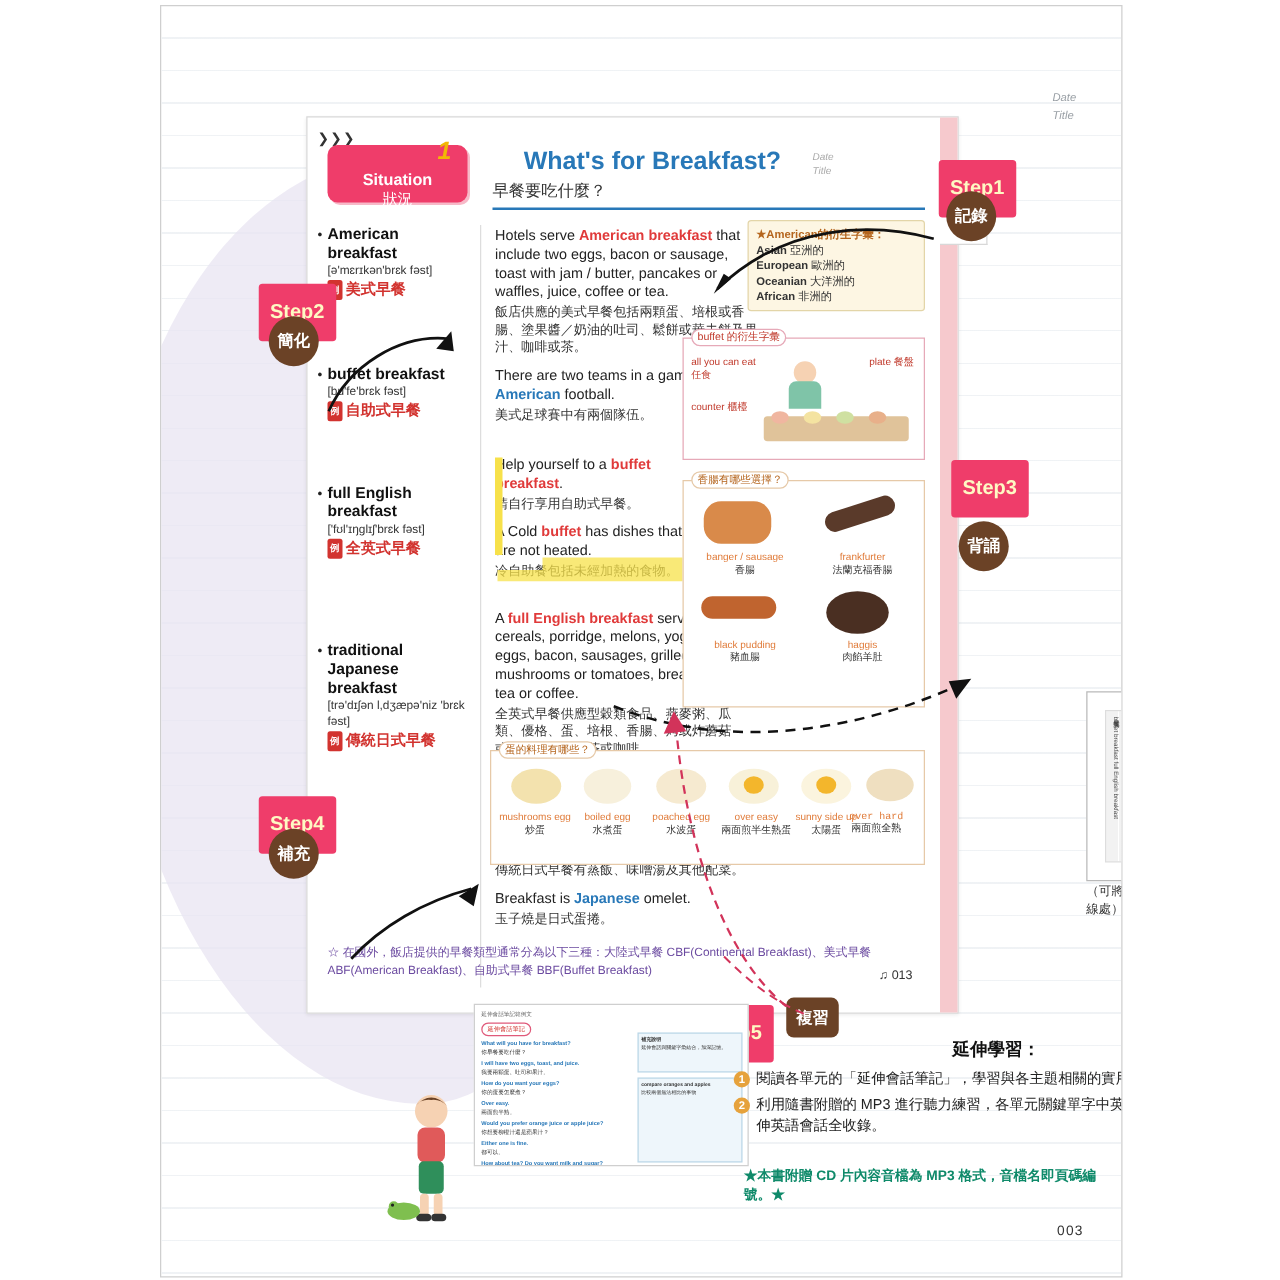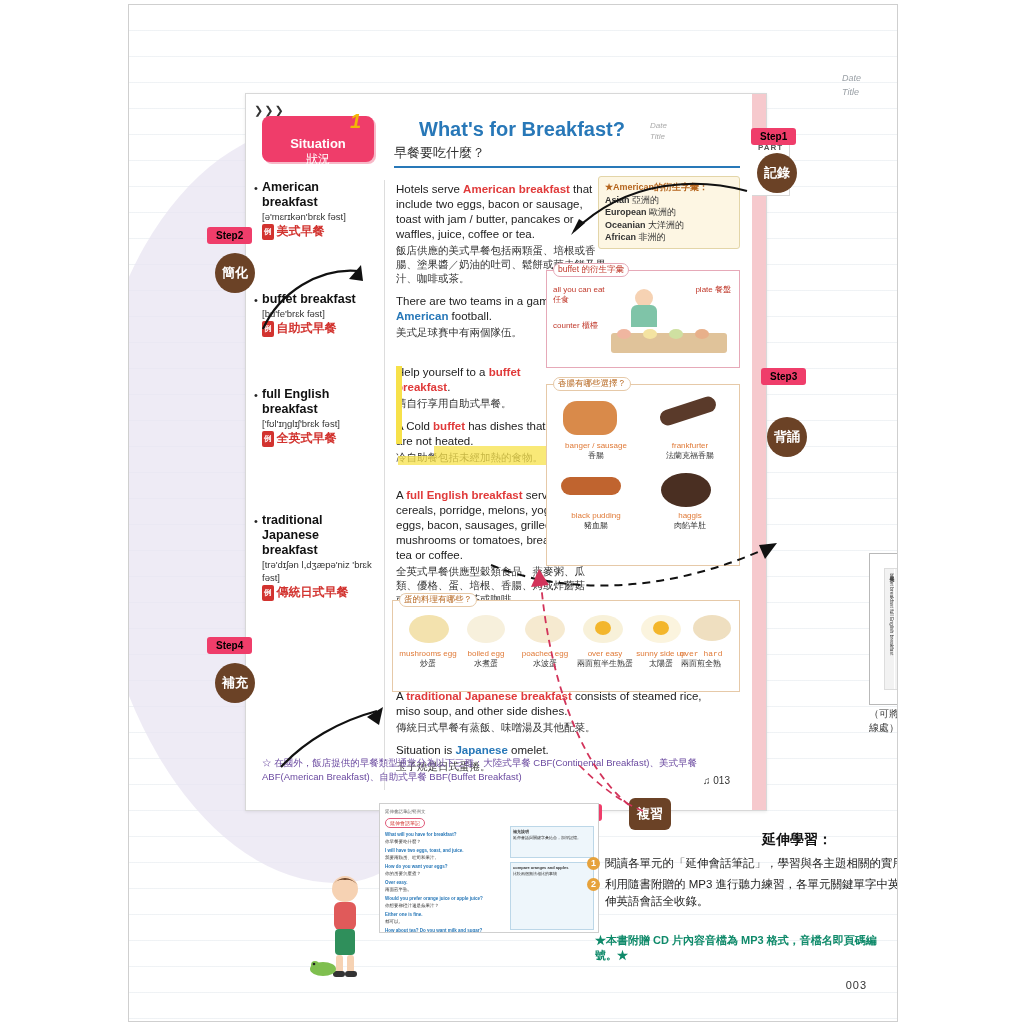--- a/index.html
+++ b/index.html
@@ -118,22 +118,22 @@
   .ill{background:#f2dfc9;border-radius:4px;}
   .circle{border-radius:50%;}
 
   .footnote{
     position:absolute;left:16px;bottom:26px;right:24px;font-size:9.5px;color:#6b4aa0;line-height:14px;
   }
   .track{position:absolute;right:22px;bottom:24px;font-size:10px;color:#333;}
 
   
   .step{
-    position:absolute;background:#ef3d6a;color:#000000;font-size:10px;font-weight:bold;
-    padding:3px 9px;border-radius:3px;
+    position:absolute;background:#ef3d6a;color:#fef9c3;font-size:16px;font-weight:bold;
+    padding:14px 9px;border-radius:3px;
   }
   .stepzh{
     position:absolute;width:40px;height:40px;border-radius:50%;
     background:#6b4226;color:#fff;font-size:13px;font-weight:bold;
     display:flex;align-items:center;justify-content:center;
   }
   .arrow{position:absolute;}
 
   
   .ext{
@@ -275,27 +275,24 @@
         <p class="p-en" style="width:196px">
           <span>A </span><span class="hl-red">full English breakfast</span><span> serves you cereals, porridge, melons, yogurt, eggs, bacon, sausages, grilled or fried mushrooms or tomatoes, bread, and tea or coffee.</span>
         </p>
         <p class="p-zh" style="width:196px">全英式早餐供應型穀類食品、燕麥粥、瓜類、優格、蛋、培根、香腸、烤或炸蘑菇或番茄、麵包及茶或咖啡。</p>
 
         <p class="p-en" style="width:196px">
           <span class="hl-blue">English</span><span> is a global lingua franca.</span>
         </p>
         <p class="p-zh" style="width:196px;margin-bottom:44px">英文是全球通用語</p>
 
+        <p class="p-zh" style="width:330px">傳統日式早餐有蒸飯、味噌湯及其他配菜。</p>
+
         <p class="p-en" style="width:330px">
-          <span>A </span><span class="hl-red">traditional Japanese breakfast</span><span> consists of steamed rice, miso soup, and other side dishes.</span>
-        </p>
-        <p class="p-zh" style="width:330px">傳統日式早餐有蒸飯、味噌湯及其他配菜。</p>
-
-        <p class="p-en" style="width:330px">
-          <span>Situation is </span><span class="hl-blue">Japanese</span><span> omelet.</span>
+          <span>Breakfast is </span><span class="hl-blue">Japanese</span><span> omelet.</span>
         </p>
         <p class="p-zh" style="width:330px">玉子燒是日式蛋捲。</p>
       </div>
 
       <div style="position:absolute;left:150px;top:272px;width:6px;height:78px;background:#f7e14a;"></div>
       <div style="position:absolute;left:188px;top:352px;width:120px;height:10px;background:#f7e14a;opacity:.75;"></div>
       <div style="position:absolute;left:152px;top:362px;width:190px;height:9px;background:#f7e14a;opacity:.75;"></div>
 
       <div class="note-box" style="top:82px;right:12px;width:128px;">
         <div class="t">★American的衍生字彙：</div>

